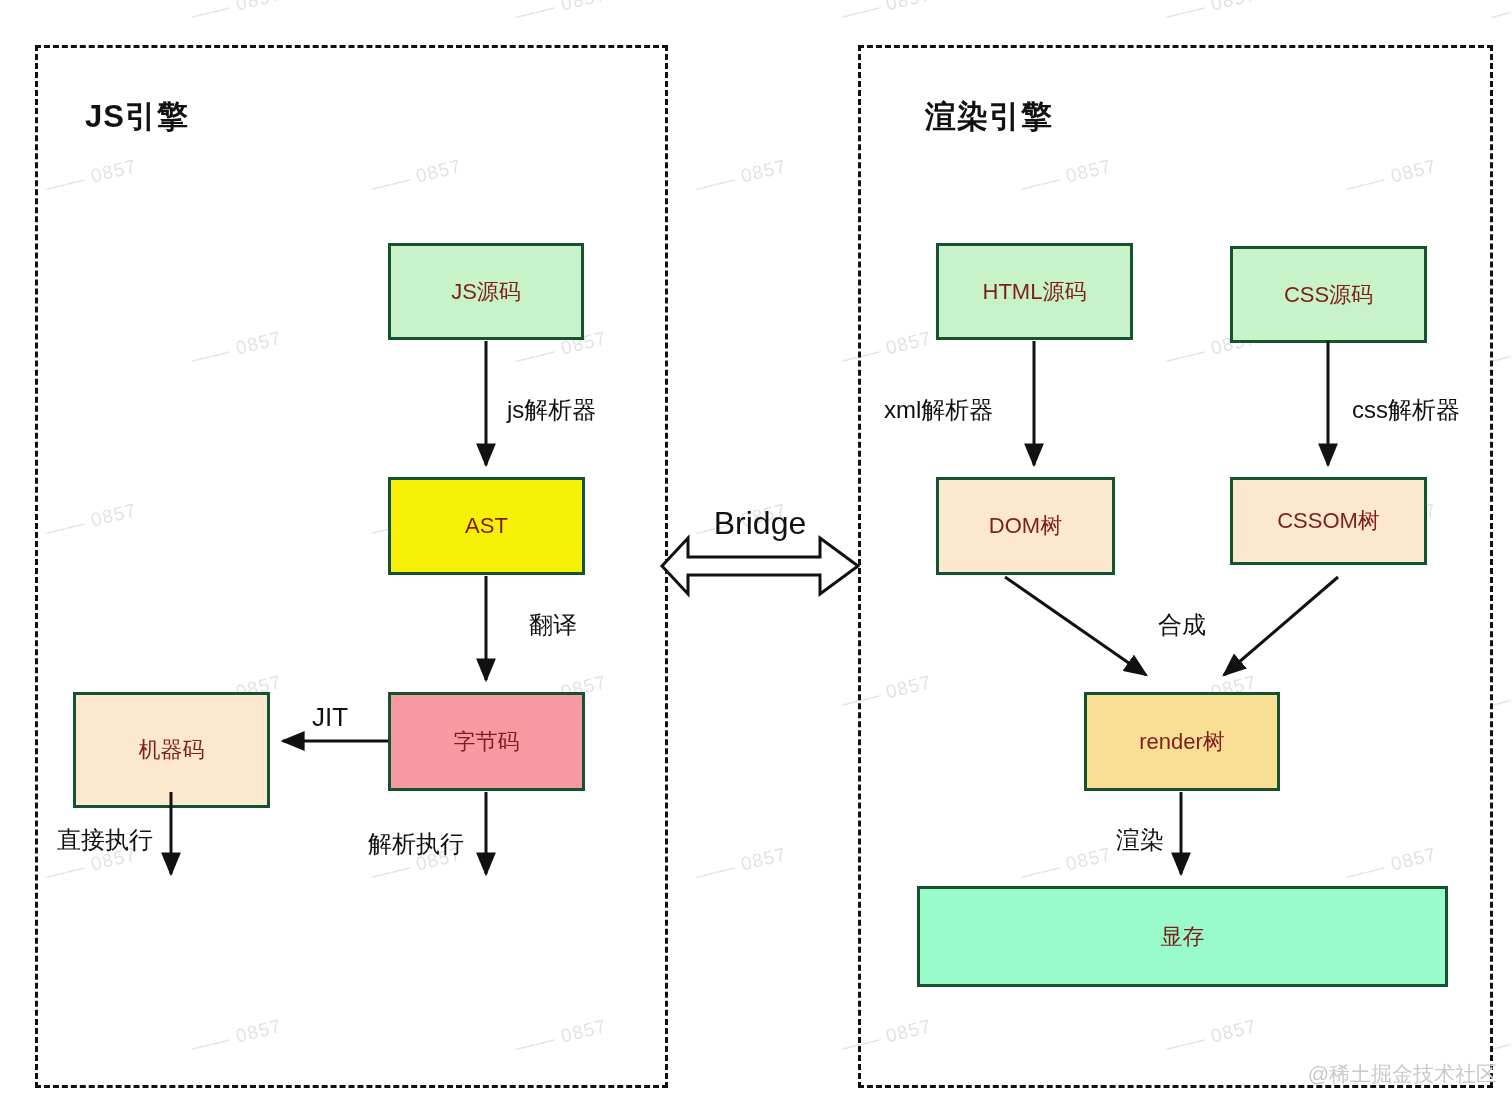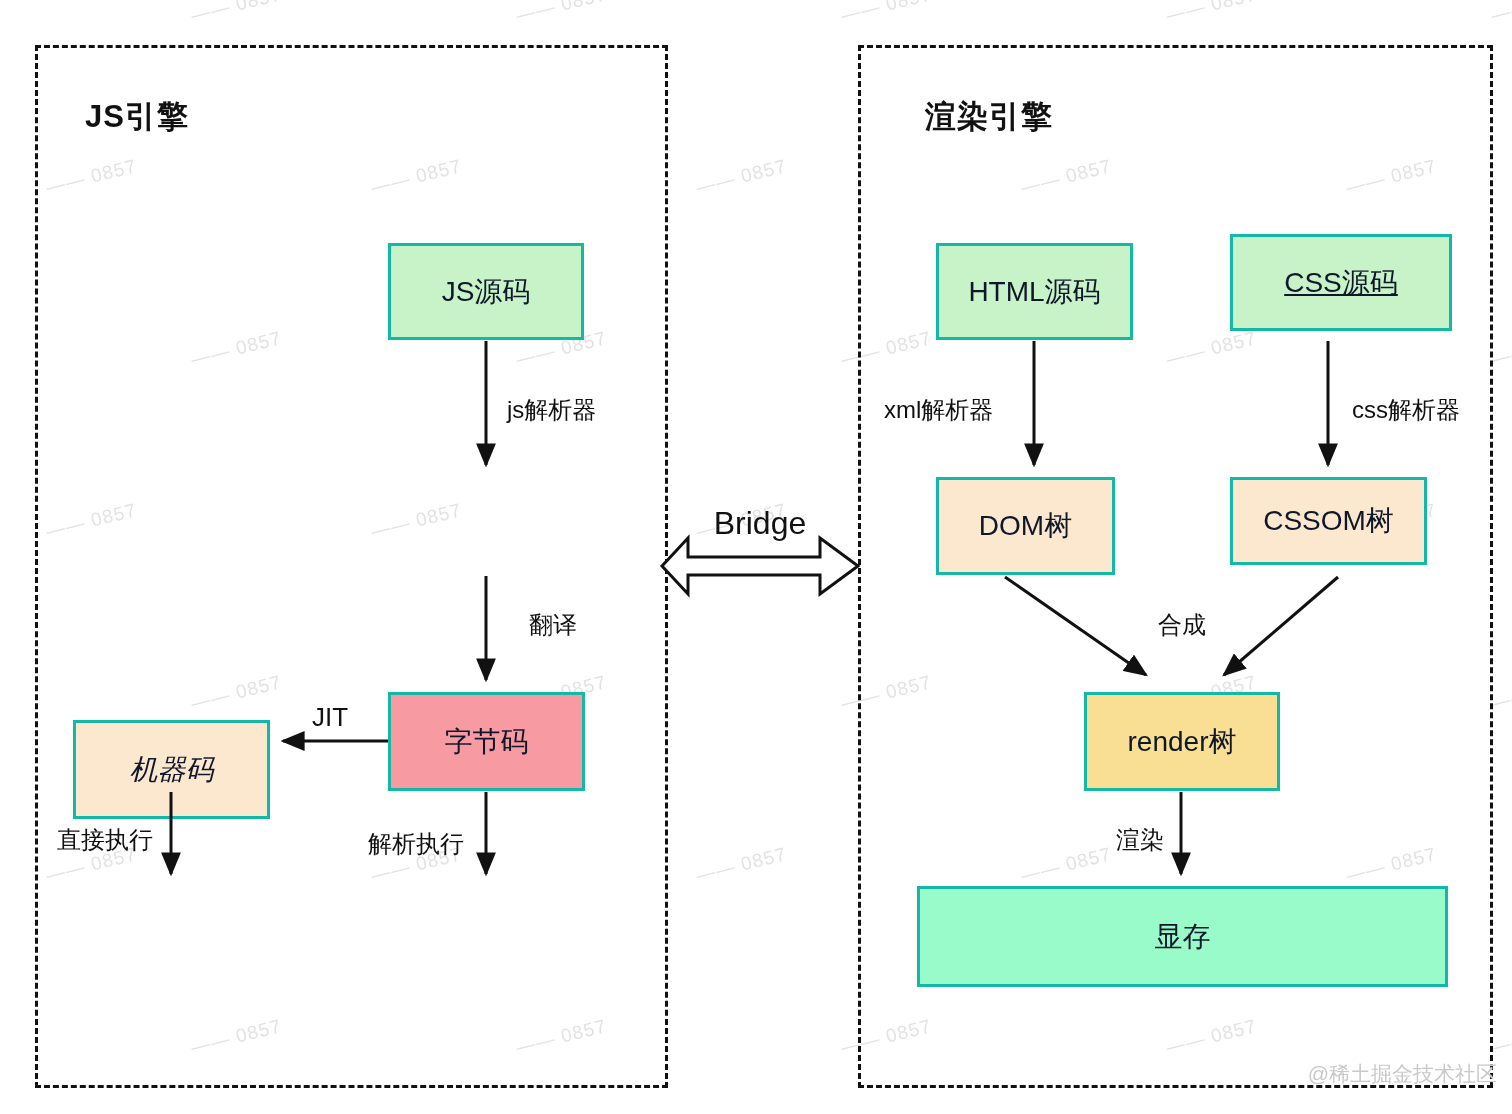--- a/index.html
+++ b/index.html
@@ -11,23 +11,23 @@
   .wm-layer{position:absolute;inset:0;pointer-events:none;}
   .wm{
     position:absolute;font-size:19px;color:#d9d9d9;opacity:.75;
     transform:rotate(-14deg);white-space:nowrap;letter-spacing:1px;
   }
   
   .panel{position:absolute;border:3px dashed #111;background:transparent;}
   .panel-title{position:absolute;font-size:31px;font-weight:600;letter-spacing:1px;}
   
   .box{
-    position:absolute;border:3px solid #14b8a6;box-sizing:border-box;
+    position:absolute;border:3px solid #14532d;box-sizing:border-box;
     display:flex;align-items:center;justify-content:center;
-    font-size:28px;color:#0f172a;
+    font-size:22px;color:#7f1d1d;
   }
   .fill-green{background:#c8f2c7;}
   .fill-yellow{background:#f4f104;}
   .fill-pink{background:#f89aa1;}
   .fill-peach{background:#fce8cf;}
   .fill-amber{background:#f8df94;}
   .fill-mint{background:#98fbc9;}
   
   svg.edges{position:absolute;left:0;top:0;pointer-events:none;}
   
@@ -81,25 +81,26 @@
       <span class="wm" style="left: 1490px; top: 1026px;">—— 0857</span>
     </div>
 
   <div class="panel" style="left:35px;top:45px;width:627px;height:1037px;"></div>
   <div class="panel-title" style="left:85px;top:96px;">JS引擎</div>
 
   <div class="panel" style="left:858px;top:45px;width:629px;height:1037px;"></div>
   <div class="panel-title" style="left:925px;top:96px;">渲染引擎</div>
 
   <div class="box fill-green" style="left:388px;top:243px;width:196px;height:97px;">JS源码</div>
+  <div class="box fill-yellow" style="left:388px;top:477px;width:197px;height:98px;">AST</div>
   <div class="box fill-pink" style="left:388px;top:692px;width:197px;height:99px;">字节码</div>
-  <div class="box fill-peach" style="left:73px;top:720px;width:197px;height:99px;font-style:italic;">机器码</div>
+  <div class="box fill-peach" style="left:73px;top:692px;width:197px;height:116px;">机器码</div>
 
   <div class="box fill-green" style="left:936px;top:243px;width:197px;height:97px;">HTML源码</div>
-  <div class="box fill-green" style="left:1230px;top:234px;width:222px;height:97px;text-decoration:underline;">CSS源码</div>
+  <div class="box fill-green" style="left:1230px;top:246px;width:197px;height:97px;">CSS源码</div>
   <div class="box fill-peach" style="left:936px;top:477px;width:179px;height:98px;">DOM树</div>
   <div class="box fill-peach" style="left:1230px;top:477px;width:197px;height:88px;">CSSOM树</div>
   <div class="box fill-amber" style="left:1084px;top:692px;width:196px;height:99px;">render树</div>
   <div class="box fill-mint" style="left:917px;top:886px;width:531px;height:101px;">显存</div>
 
   <svg class="edges" width="1512" height="1114" viewBox="0 0 1512 1114">
     <defs>
       <marker id="ah" markerWidth="8" markerHeight="6.6" refX="7.2" refY="3.3" orient="auto" markerUnits="strokeWidth">
         <path d="M0,0 L8,3.3 L0,6.6 z" fill="#111"></path>
       </marker>

